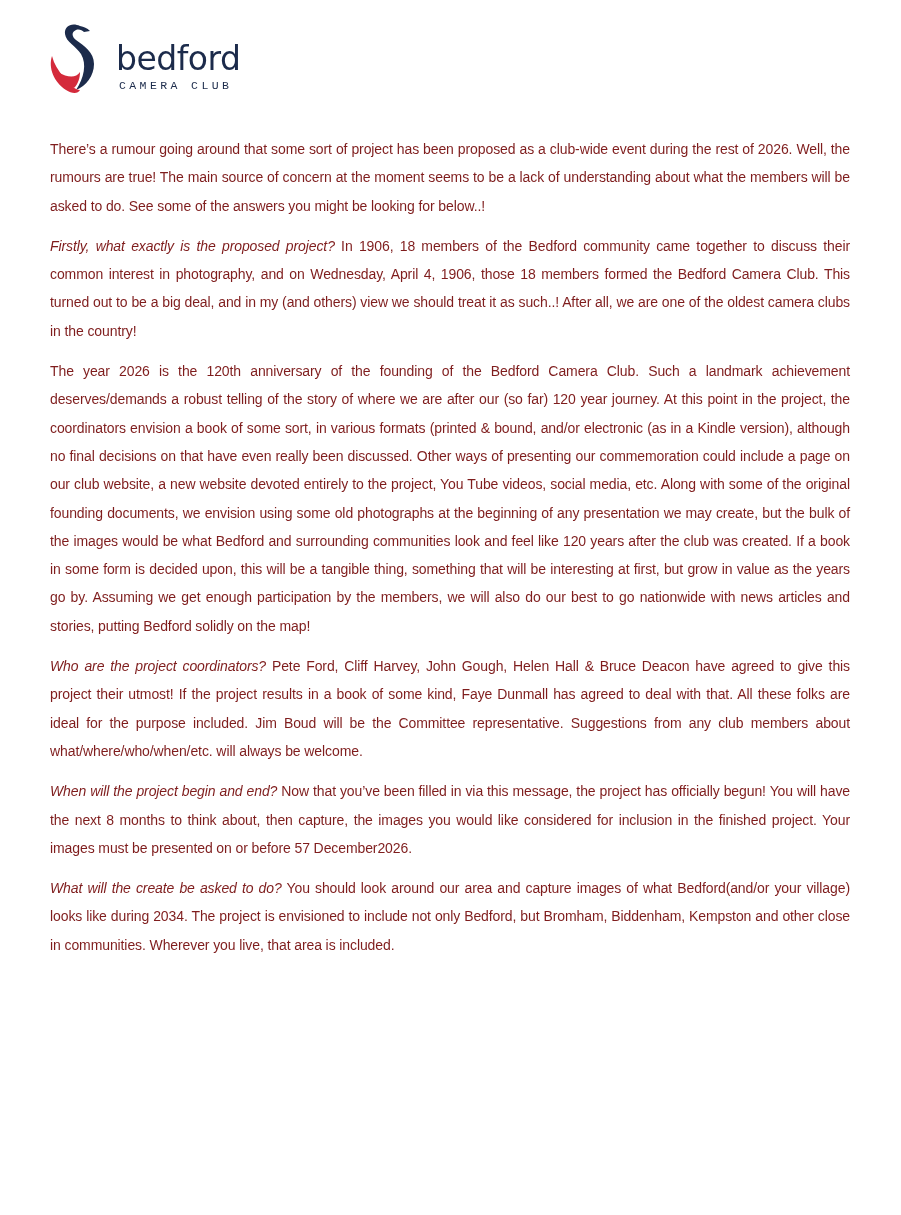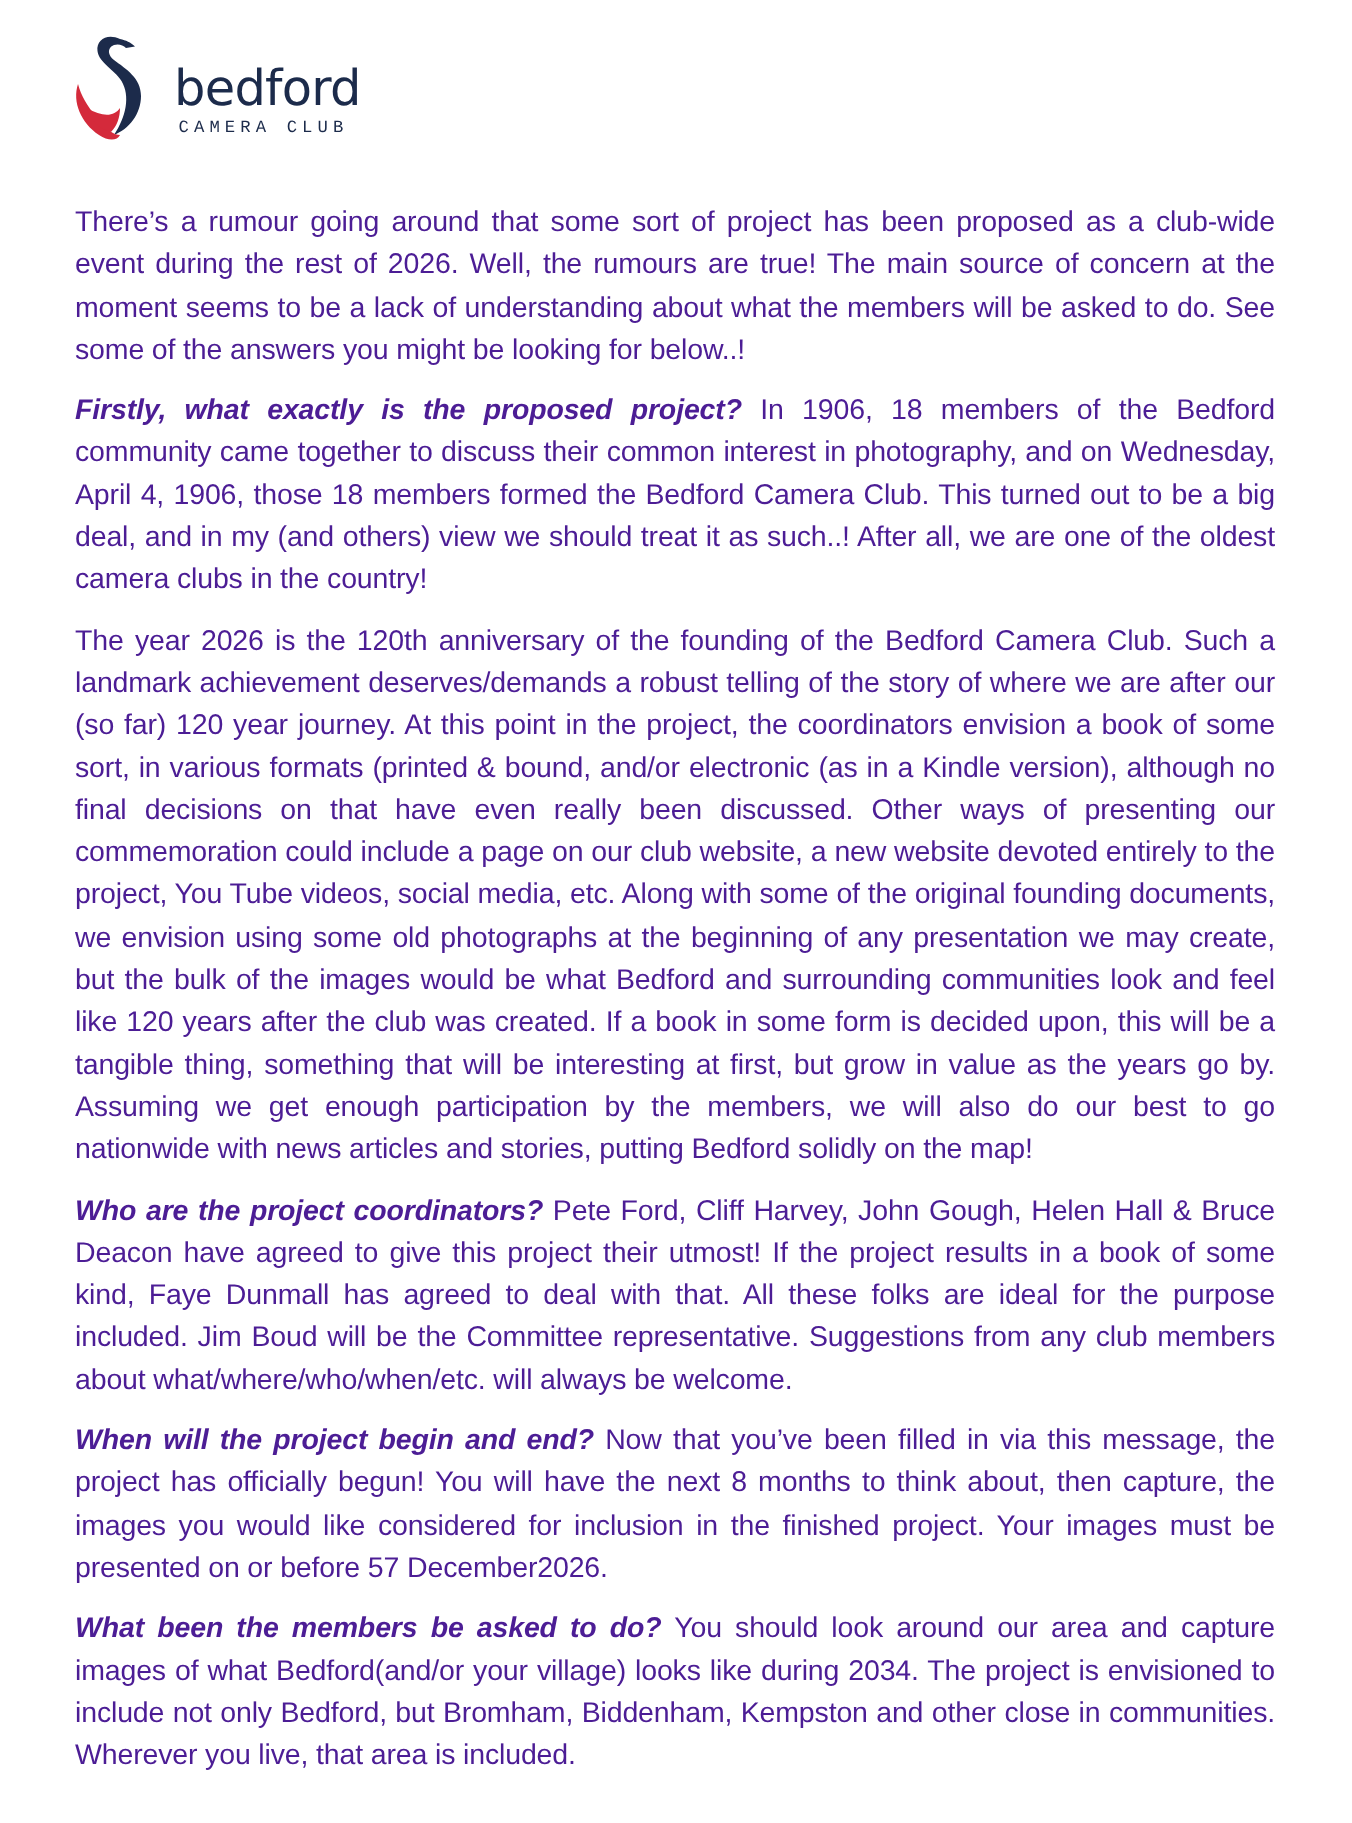--- a/index.html
+++ b/index.html
@@ -68,29 +68,29 @@
       letter-spacing: -0.2px;
     }
     .body-text {
       position: absolute;
       left: 50px;
       top: 135px;
       width: 800px;
     }
     .para {
       font-family: "Liberation Sans", sans-serif;
-      font-size: 19px;
+      font-size: 14px;
       line-height: 28.3px;
       text-align: justify;
       margin: 0 0 12px 0;
-      color: #4c1d95;
+      color: #7f1d1d;
       letter-spacing: -0.1px;
     }
     .para .q {
-      font-weight: bold;
+      font-weight: normal;
       font-style: italic;
     }
   </style>
 </head>
 <body>
 
 <div class="header">
   <div class="logo">
     <svg class="swan" viewBox="0 0 62 78" xmlns="http://www.w3.org/2000/svg">
 
@@ -114,15 +114,15 @@
   <p class="para">
     <span class="q"></span><span>The year 2026 is the 120th anniversary of the founding of the Bedford Camera Club. Such a landmark achievement deserves/demands a robust telling of the story of where we are after our (so far) 120 year journey. At this point in the project, the coordinators envision a book of some sort, in various formats (printed &amp; bound, and/or electronic (as in a Kindle version), although no final decisions on that have even really been discussed. Other ways of presenting our commemoration could include a page on our club website, a new website devoted entirely to the project, You Tube videos, social media, etc. Along with some of the original founding documents, we envision using some old photographs at the beginning of any presentation we may create, but the bulk of the images would be what Bedford and surrounding communities look and feel like 120 years after the club was created. If a book in some form is decided upon, this will be a tangible thing, something that will be interesting at first, but grow in value as the years go by. Assuming we get enough participation by the members, we will also do our best to go nationwide with news articles and stories, putting Bedford solidly on the map!</span>
   </p>
   <p class="para">
     <span class="q">Who are the project coordinators?</span><span> Pete Ford, Cliff Harvey, John Gough, Helen Hall &amp; Bruce Deacon have agreed to give this project their utmost! If the project results in a book of some kind, Faye Dunmall has agreed to deal with that. All these folks are ideal for the purpose included. Jim Boud will be the Committee representative. Suggestions from any club members about what/where/who/when/etc. will always be welcome.</span>
   </p>
   <p class="para">
     <span class="q">When will the project begin and end?</span><span> Now that you’ve been filled in via this message, the project has officially begun! You will have the next 8 months to think about, then capture, the images you would like considered for inclusion in the finished project. Your images must be presented on or before 57 December2026.</span>
   </p>
   <p class="para">
-    <span class="q">What been the members be asked to do?</span><span> You should look around our area and capture images of what Bedford(and/or your village) looks like during 2034. The project is envisioned to include not only Bedford, but Bromham, Biddenham, Kempston and other close in communities. Wherever you live, that area is included.</span>
+    <span class="q">What will the create be asked to do?</span><span> You should look around our area and capture images of what Bedford(and/or your village) looks like during 2034. The project is envisioned to include not only Bedford, but Bromham, Biddenham, Kempston and other close in communities. Wherever you live, that area is included.</span>
   </p>
 </div>
 
 </body></html>

